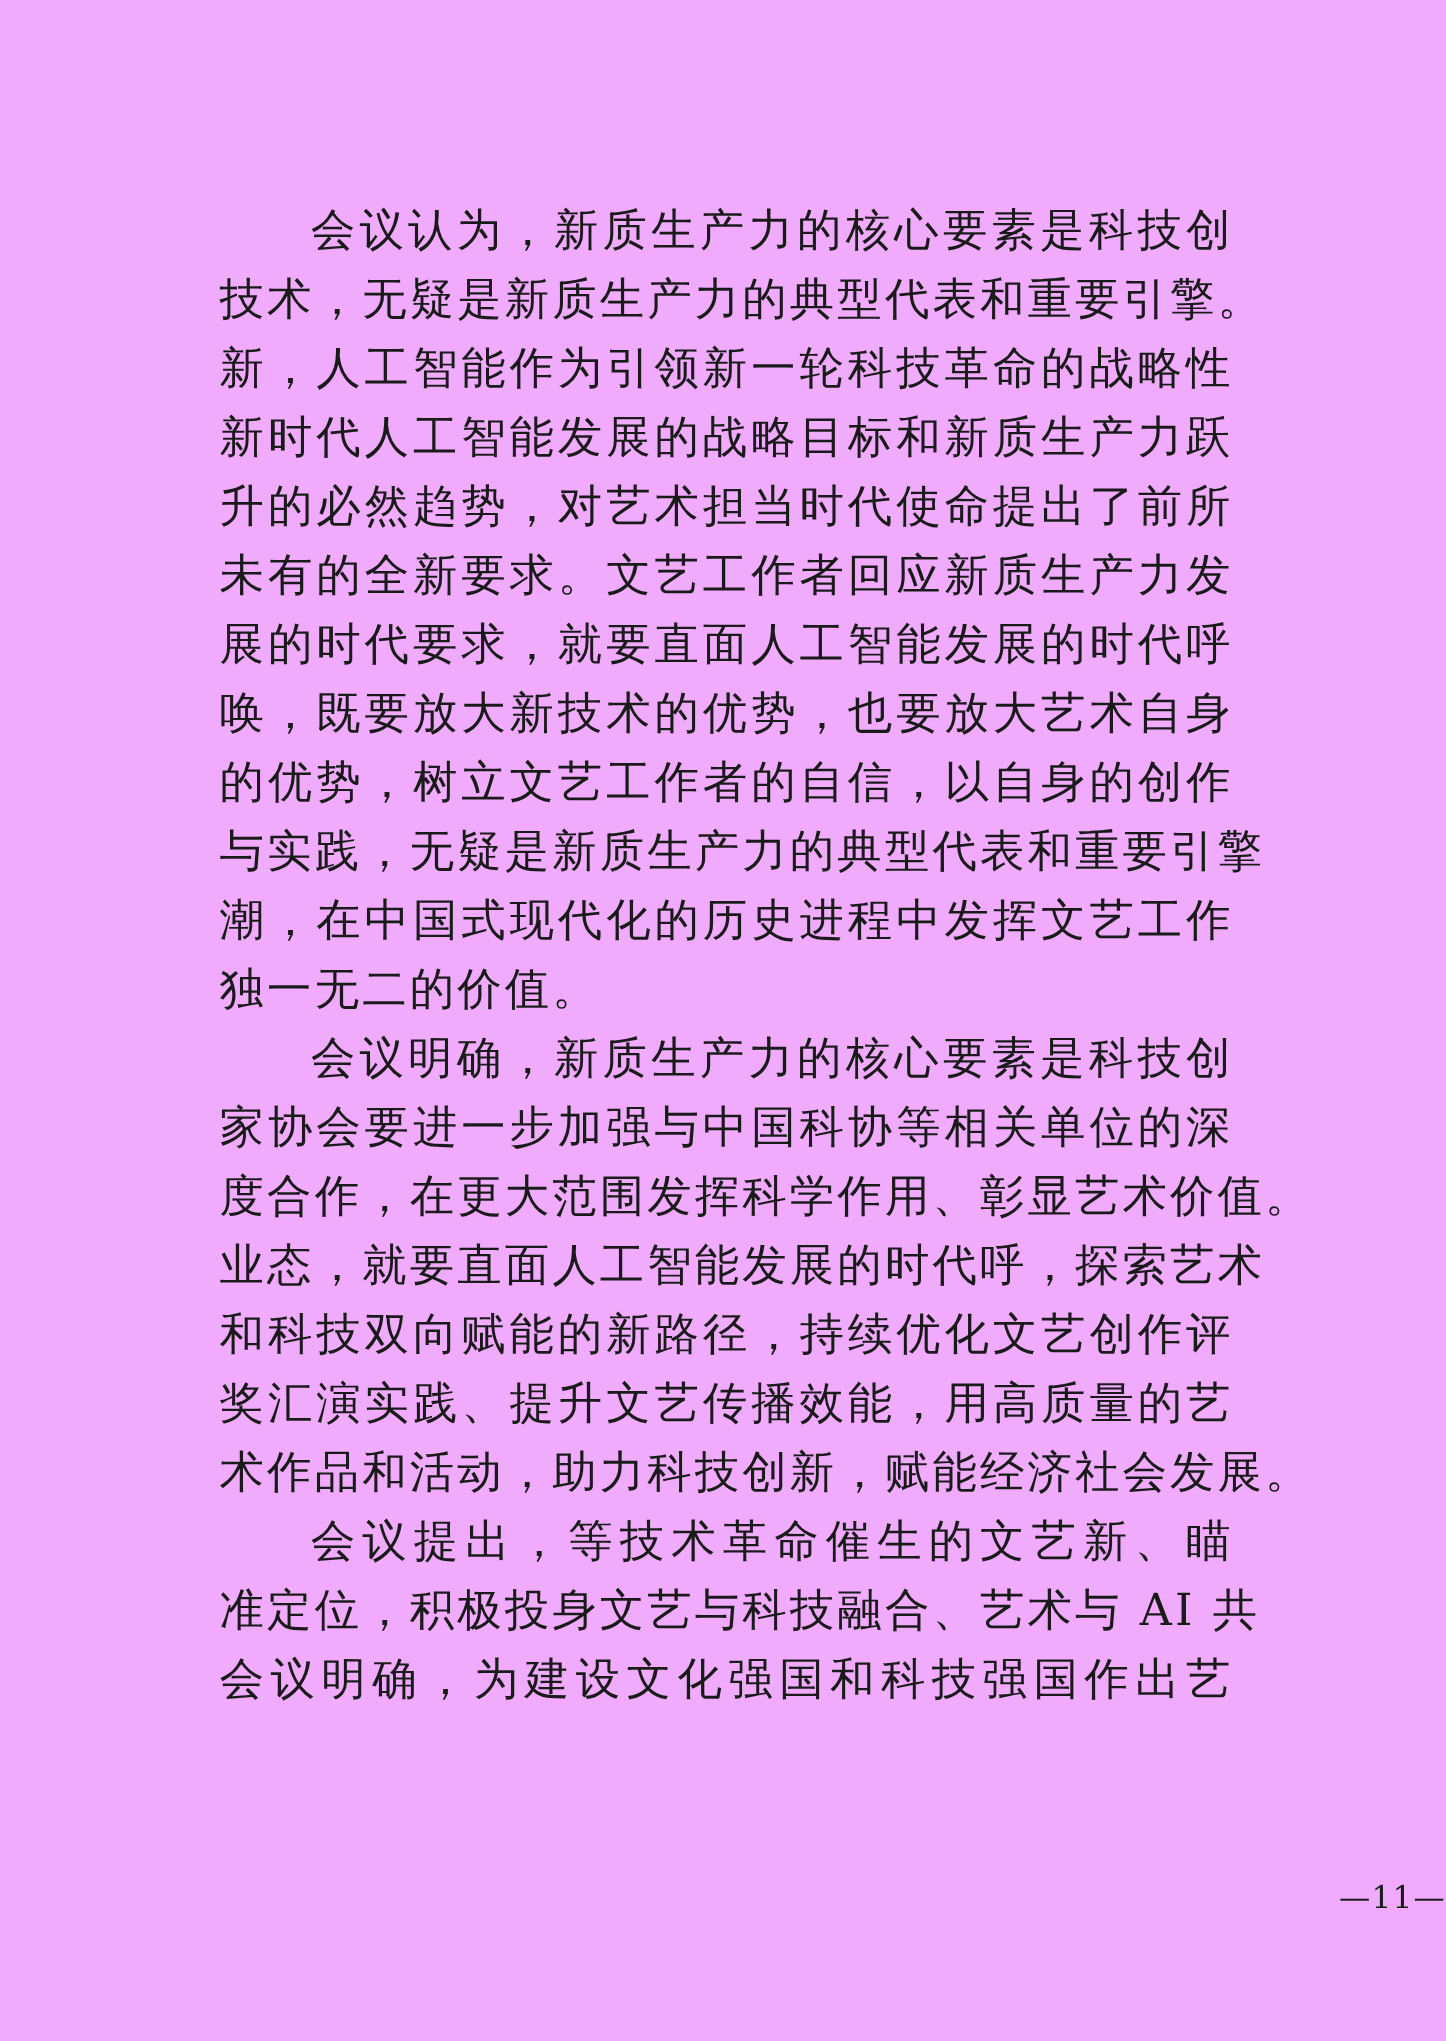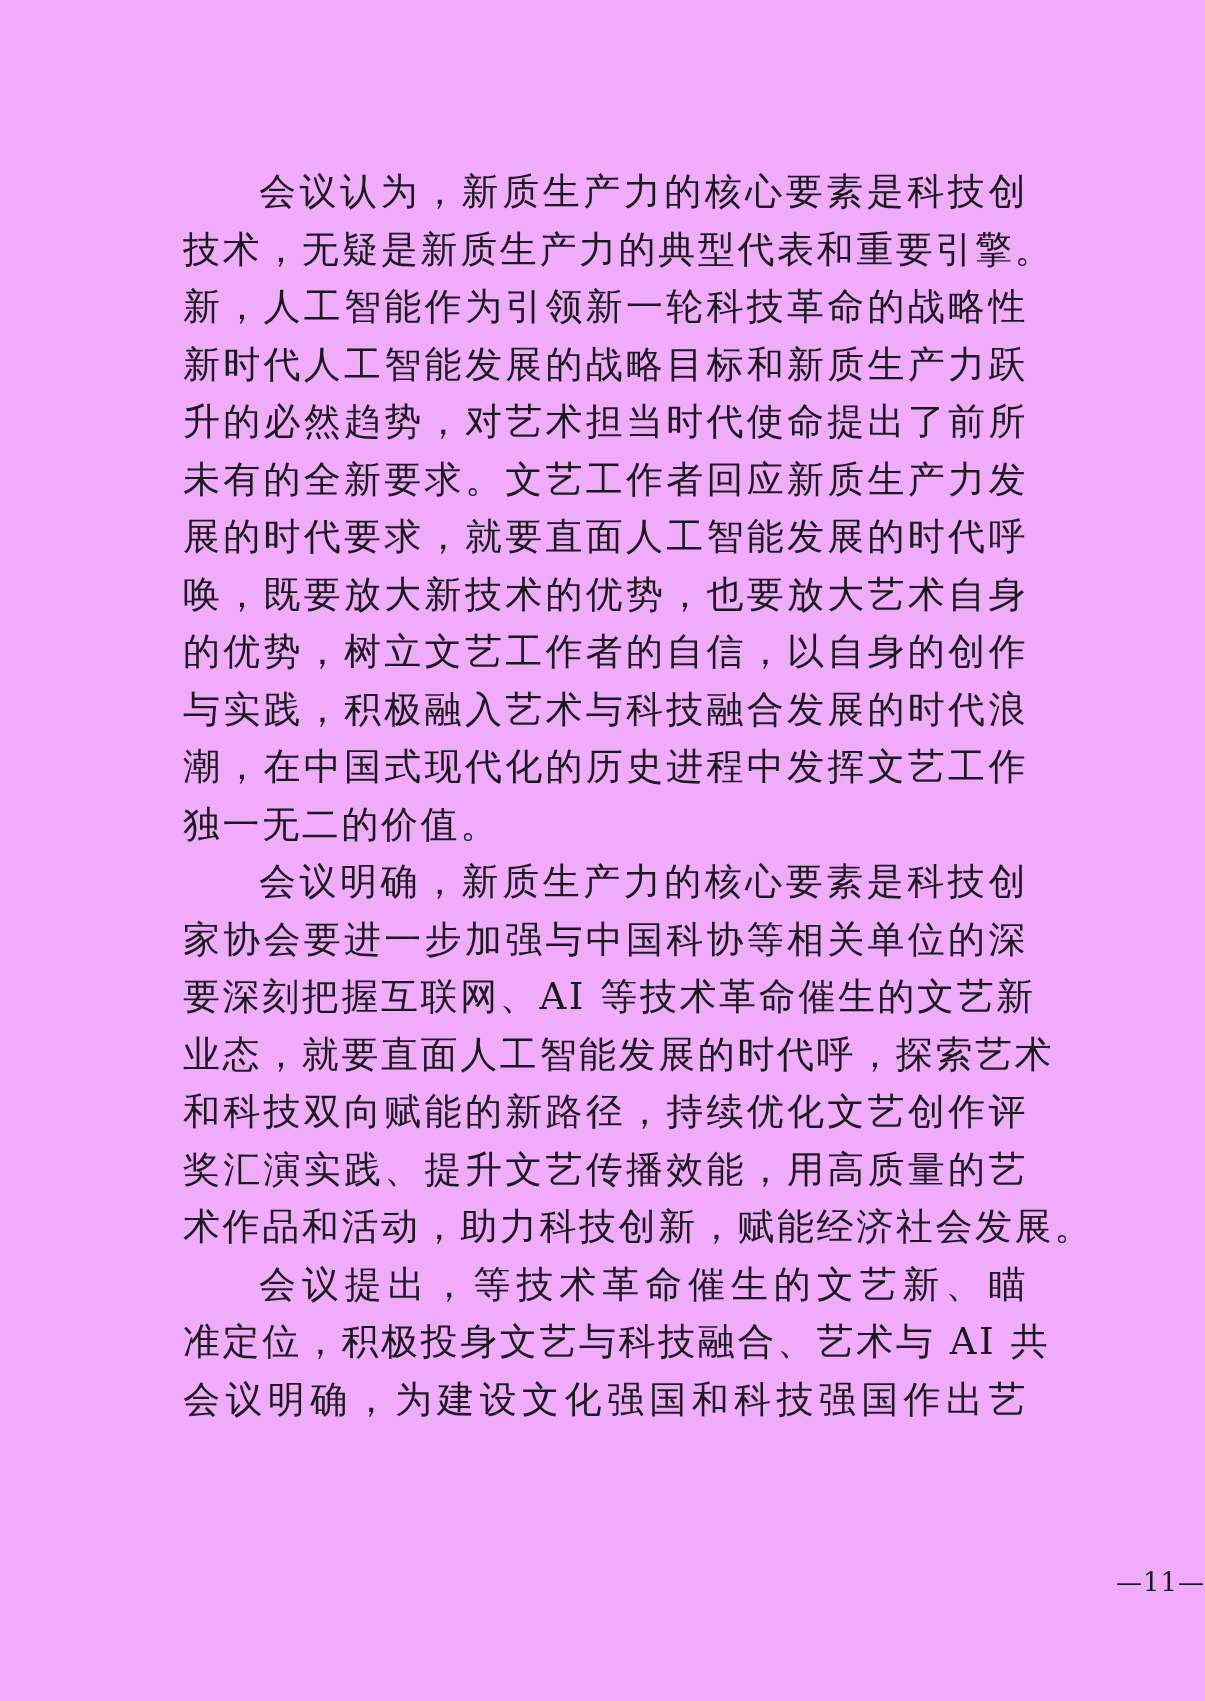--- a/index.html
+++ b/index.html
@@ -21,26 +21,26 @@
   <div class="body-text">
     <div class="line indent">会议认为，新质生产力的核心要素是科技创</div>
     <div class="line">技术，无疑是新质生产力的典型代表和重要引擎。</div>
     <div class="line">新，人工智能作为引领新一轮科技革命的战略性</div>
     <div class="line">新时代人工智能发展的战略目标和新质生产力跃</div>
     <div class="line">升的必然趋势，对艺术担当时代使命提出了前所</div>
     <div class="line">未有的全新要求。文艺工作者回应新质生产力发</div>
     <div class="line">展的时代要求，就要直面人工智能发展的时代呼</div>
     <div class="line">唤，既要放大新技术的优势，也要放大艺术自身</div>
     <div class="line">的优势，树立文艺工作者的自信，以自身的创作</div>
-    <div class="line">与实践，积极融入艺术与科技融合发展的时代浪</div>
+    <div class="line">与实践，无疑是新质生产力的典型代表和重要引擎</div>
     <div class="line">潮，在中国式现代化的历史进程中发挥文艺工作</div>
     <div class="line last">独一无二的价值。</div>
     <div class="line indent">会议明确，新质生产力的核心要素是科技创</div>
     <div class="line">家协会要进一步加强与中国科协等相关单位的深</div>
-    <div class="line">要深刻把握互联网、AI 等技术革命催生的文艺新</div>
+    <div class="line">度合作，在更大范围发挥科学作用、彰显艺术价值。</div>
     <div class="line">业态，就要直面人工智能发展的时代呼，探索艺术</div>
     <div class="line">和科技双向赋能的新路径，持续优化文艺创作评</div>
     <div class="line">奖汇演实践、提升文艺传播效能，用高质量的艺</div>
     <div class="line">术作品和活动，助力科技创新，赋能经济社会发展。</div>
     <div class="line indent">会议提出，等技术革命催生的文艺新、瞄</div>
     <div class="line">准定位，积极投身文艺与科技融合、艺术与 AI 共</div>
     <div class="line">会议明确，为建设文化强国和科技强国作出艺</div>
   </div>
   <div class="page-number">—11—</div>
 </div>

